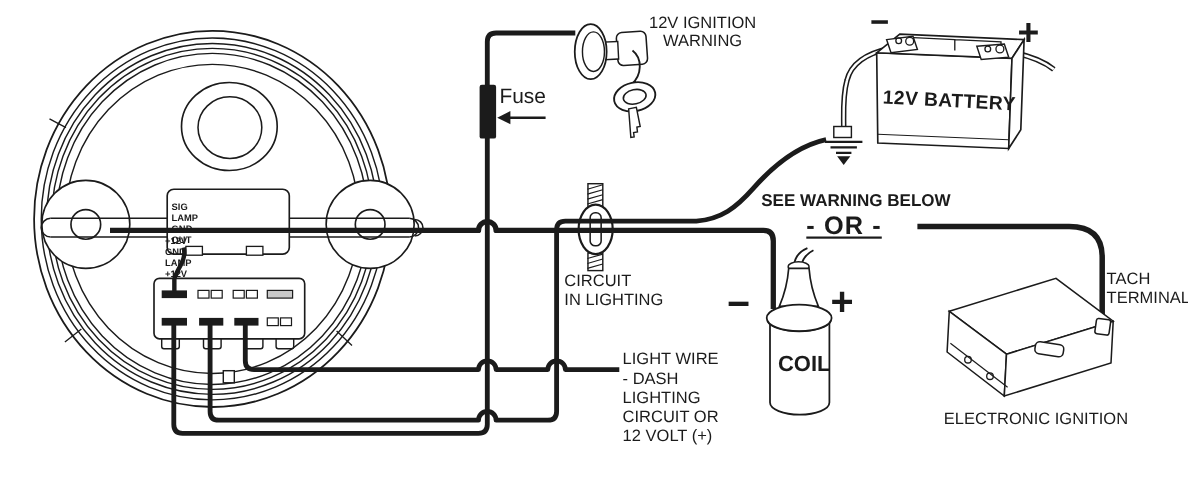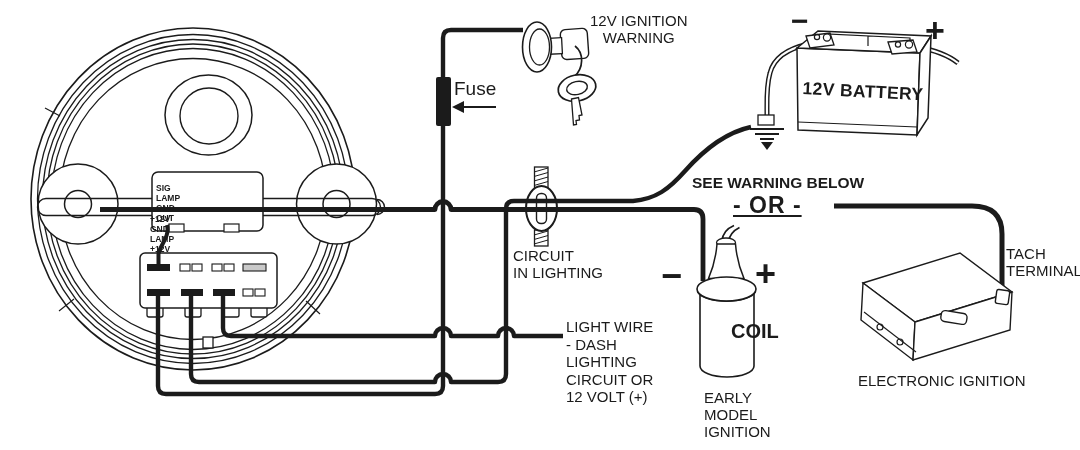--- a/index.html
+++ b/index.html
@@ -4,21 +4,21 @@
 <style>
   html,body{margin:0;padding:0;background:#fff;}
   #stage{position:relative;width:1080px;height:450px;background:#ffffff;overflow:hidden;
          font-family:"Liberation Sans",sans-serif;color:#1b1b1b;}
   #art{position:absolute;left:0;top:0;}
   .lbl{position:absolute;color:#1b1b1b;white-space:nowrap;line-height:1.12;}
   .b{font-weight:bold;}
   .fs15{font-size:15px;}
   .plate-row{position:absolute;display:flex;justify-content:space-between;
              font-size:8.5px;font-weight:bold;letter-spacing:0;flex-direction:column;}
-  .ctr{text-align:left;white-space:normal;padding-left:32px;}
+  .ctr{text-align:right;white-space:normal;}
 </style>
 </head>
 <body>
 
 <div id="stage">
 
 <svg id="art" width="1080" height="450" viewBox="0 0 1080 450" fill="none" stroke="#1b1b1b">
 
   <g>
     <ellipse cx="193" cy="199" rx="162" ry="171" fill="#fff" stroke-width="1.6"></ellipse>
@@ -222,25 +222,20 @@
     <div>- DASH</div>
     <div>LIGHTING</div>
     <div>CIRCUIT OR</div>
     <div>12 VOLT (+)</div>
   </div>
 
   <div class="lbl b" style="left:661px;top:256px;font-size:36px;">−</div>
   <div class="lbl b" style="left:755px;top:254px;font-size:36px;">+</div>
   <div class="lbl b ctr" style="left:699px;top:320px;width:56px;font-size:20px;">COIL</div>
 
-  <div class="lbl fs15 ctr" style="left:672px;top:389px;width:110px;line-height:17px;">
-    <div>EARLY</div>
-    <div>MODEL</div>
-    <div>IGNITION</div>
-  </div>
 
   <div class="lbl fs15" style="left:1006px;top:246px;">
     <div>TACH</div>
     <div>TERMINAL</div>
   </div>
 
   <div class="lbl fs15" style="left:858px;top:373px;">ELECTRONIC IGNITION</div>
 
 </div>
 

